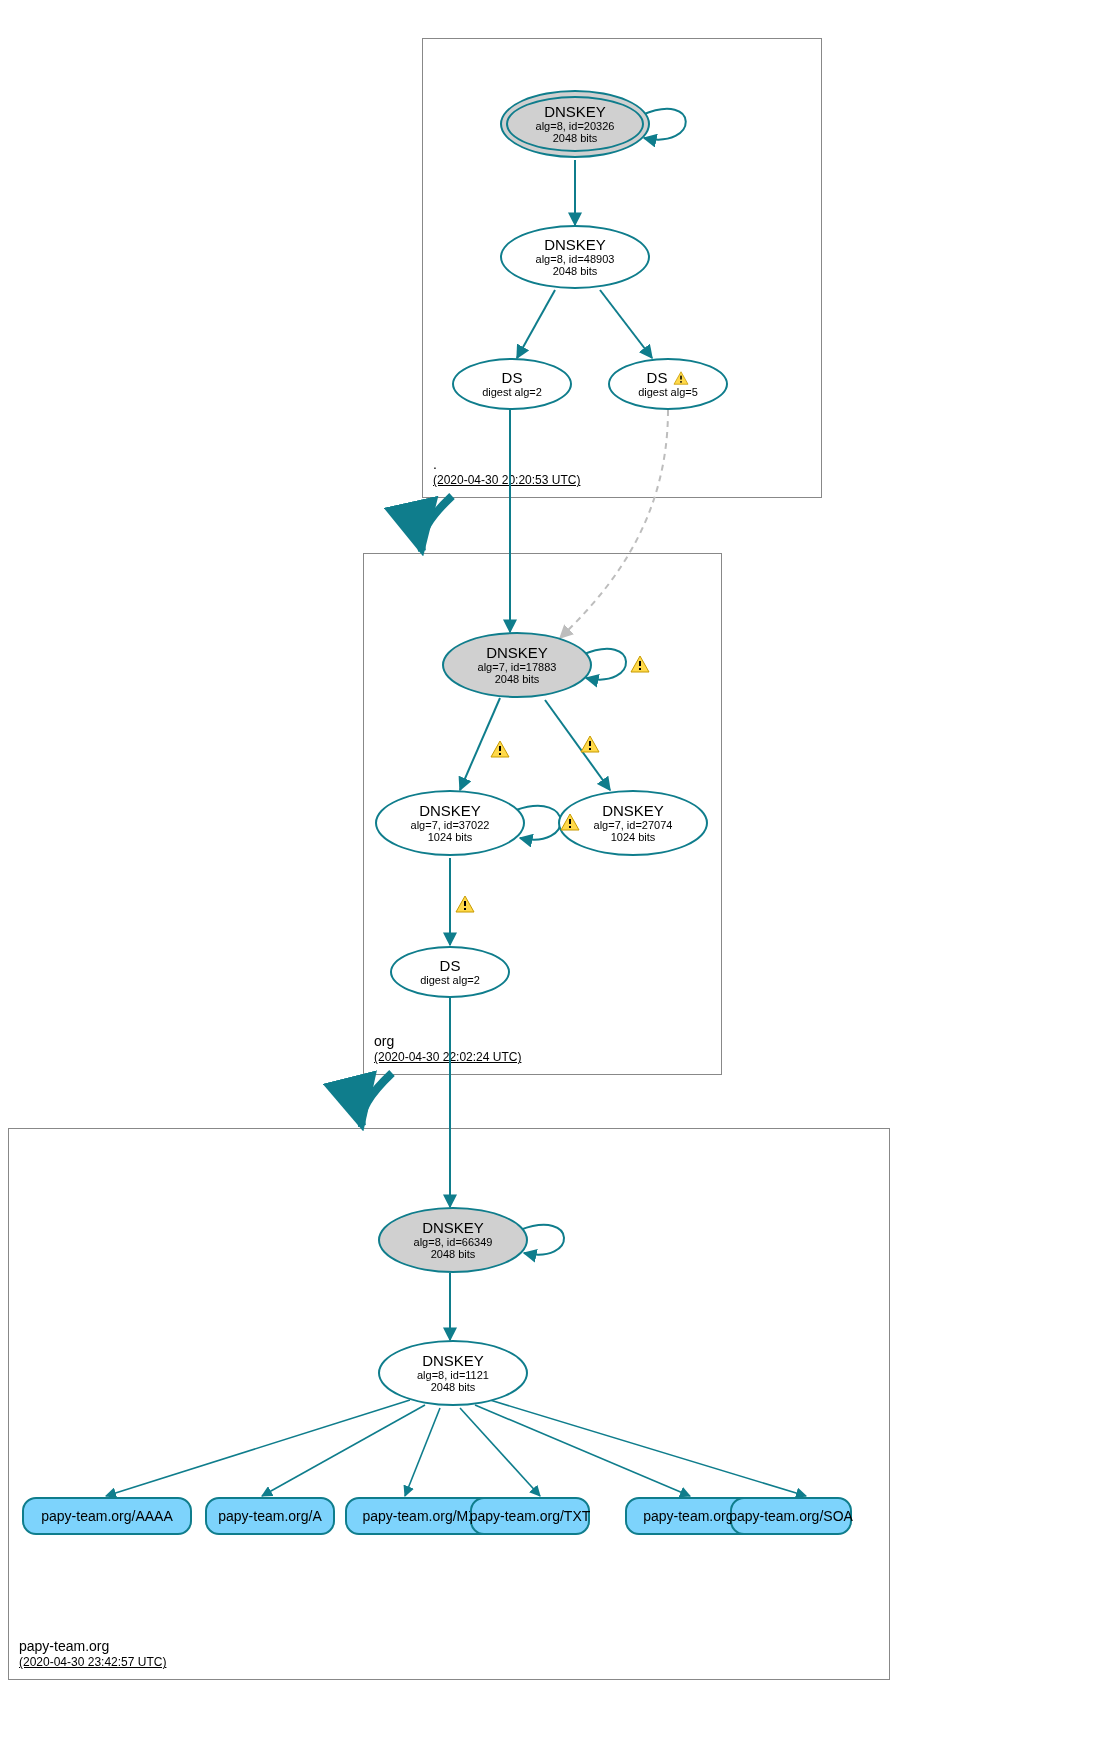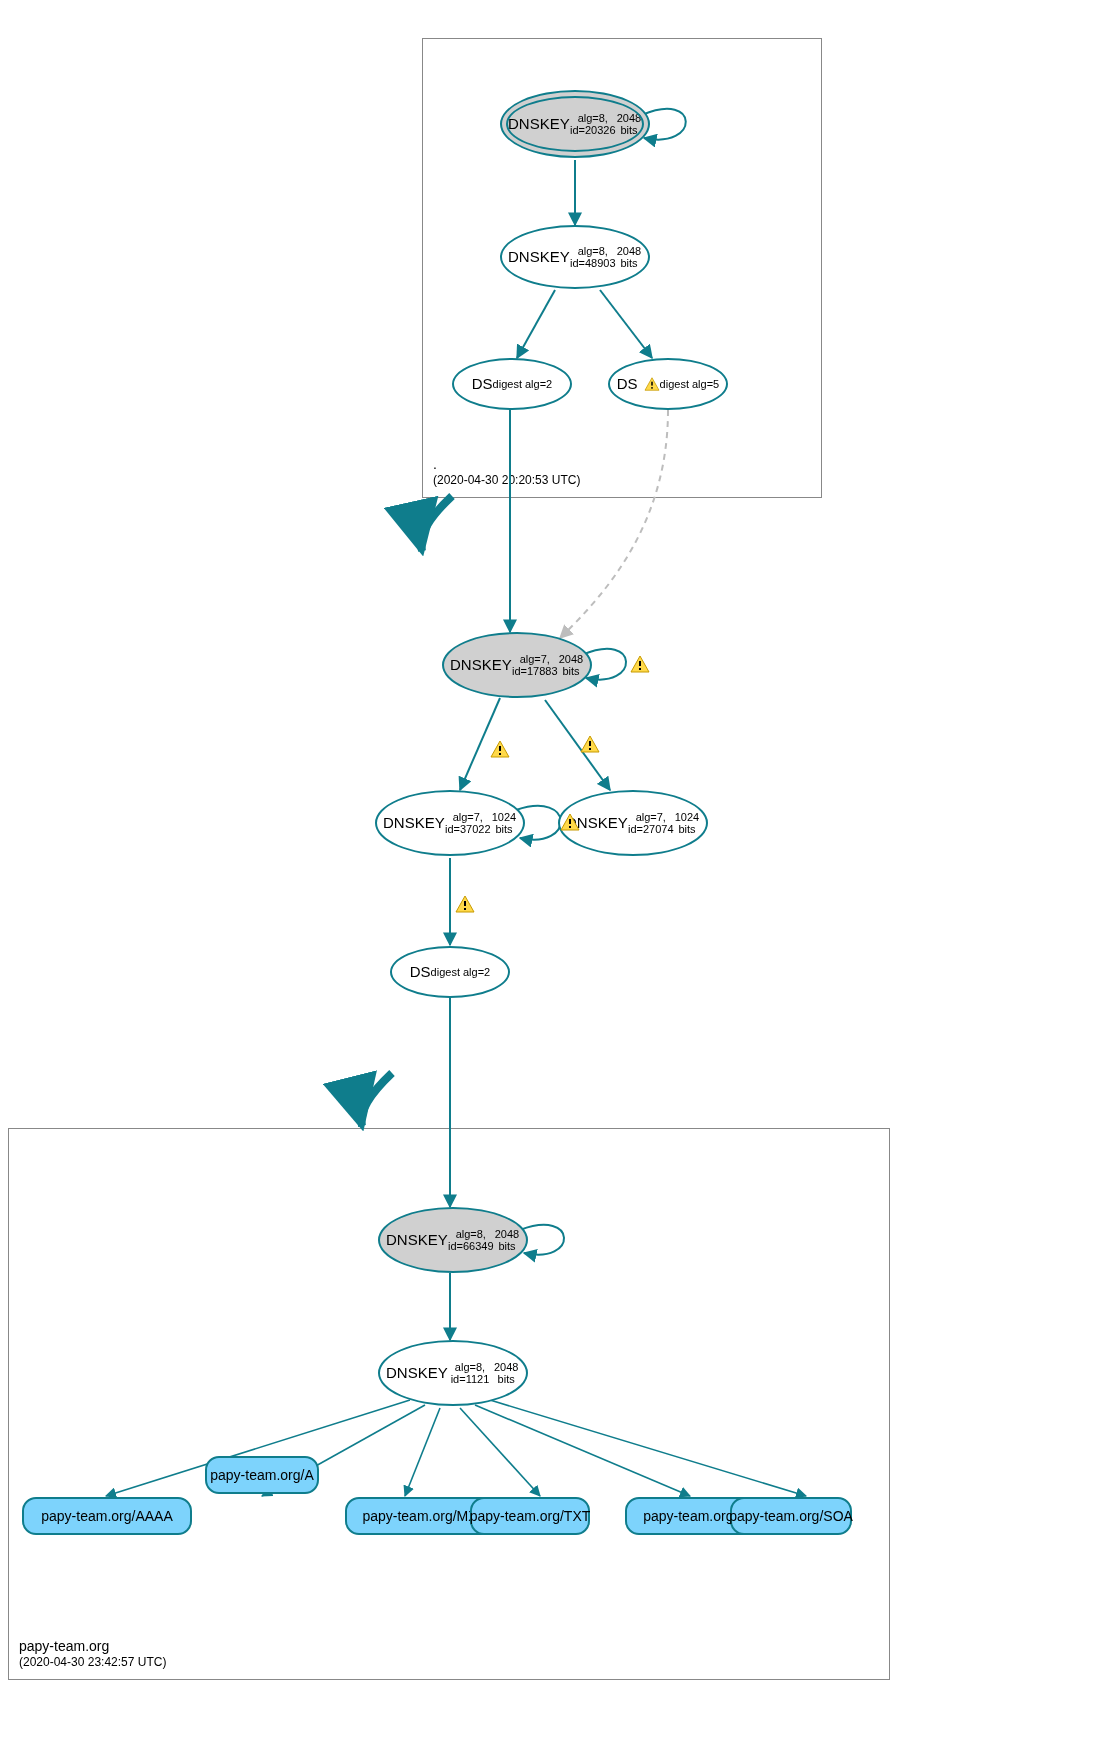--- a/index.html
+++ b/index.html
@@ -21,29 +21,29 @@
     background: transparent;
   }
   .zone-label {
     position: absolute;
     left: 10px;
     bottom: 8px;
     font-size: 14px;
     line-height: 1.3;
   }
   .zone-label .l1 { display:block; }
-  .zone-label .l2 { display:block; font-size: 12px; }
+  .zone-label .l2 { display:block; font-size: 12px; text-decoration: underline; }
   .node {
     position: absolute;
     border: 2px solid #0f7d8c;
     border-radius: 50%;
     background: #ffffff;
     text-align: center;
     display: flex;
-    flex-direction: row;
+    flex-direction: column;
     justify-content: center;
     align-items: center;
     box-sizing: border-box;
     padding: 2px 6px;
     line-height: 1.1;
   }
   .node.filled {
     background: #d0d0d0;
   }
   .node.double::after {
@@ -92,20 +92,26 @@
 
 <div class="canvas">
 
   <div class="zone" style="left:422px; top:38px; width:398px; height:458px;">
     <div class="zone-label">
       <span class="l1">.</span>
       <span class="l2">(2020-04-30 20:20:53 UTC)</span>
     </div>
   </div>
 
+  <div class="zone" style="left:363px; top:553px; width:357px; height:520px;">
+    <div class="zone-label">
+      <span class="l1">org</span>
+      <span class="l2">(2020-04-30 22:02:24 UTC)</span>
+    </div>
+  </div>
 
   <div class="zone" style="left:8px; top:1128px; width:880px; height:550px;">
     <div class="zone-label">
       <span class="l1">papy-team.org</span>
       <span class="l2">(2020-04-30 23:42:57 UTC)</span>
     </div>
   </div>
 
   <svg class="edges">
     <defs>
@@ -217,21 +223,21 @@
 
   <div class="node" style="left:378px; top:1340px; width:150px; height:66px;">
     <span class="title">DNSKEY</span>
     <span class="sub">alg=8, id=1121</span>
     <span class="sub">2048 bits</span>
   </div>
 
   <div class="rrset" style="left:22px;  top:1497px; width:170px;">
       <span>papy-team.org/AAAA</span>
     </div>
-  <div class="rrset" style="left:205px; top:1456px; width:114px;">
+  <div class="rrset" style="left:205px; top:1497px; width:130px;">
       <span>papy-team.org/A</span>
     </div>
   <div class="rrset" style="left:345px; top:1497px; width:150px;">
       <span>papy-team.org/MX</span>
     </div>
   <div class="rrset" style="left:470px; top:1497px; width:120px;">
       <span>papy-team.org/TXT</span>
     </div>
   <div class="rrset" style="left:625px; top:1497px; width:150px;">
       <span>papy-team.org/NS</span>

